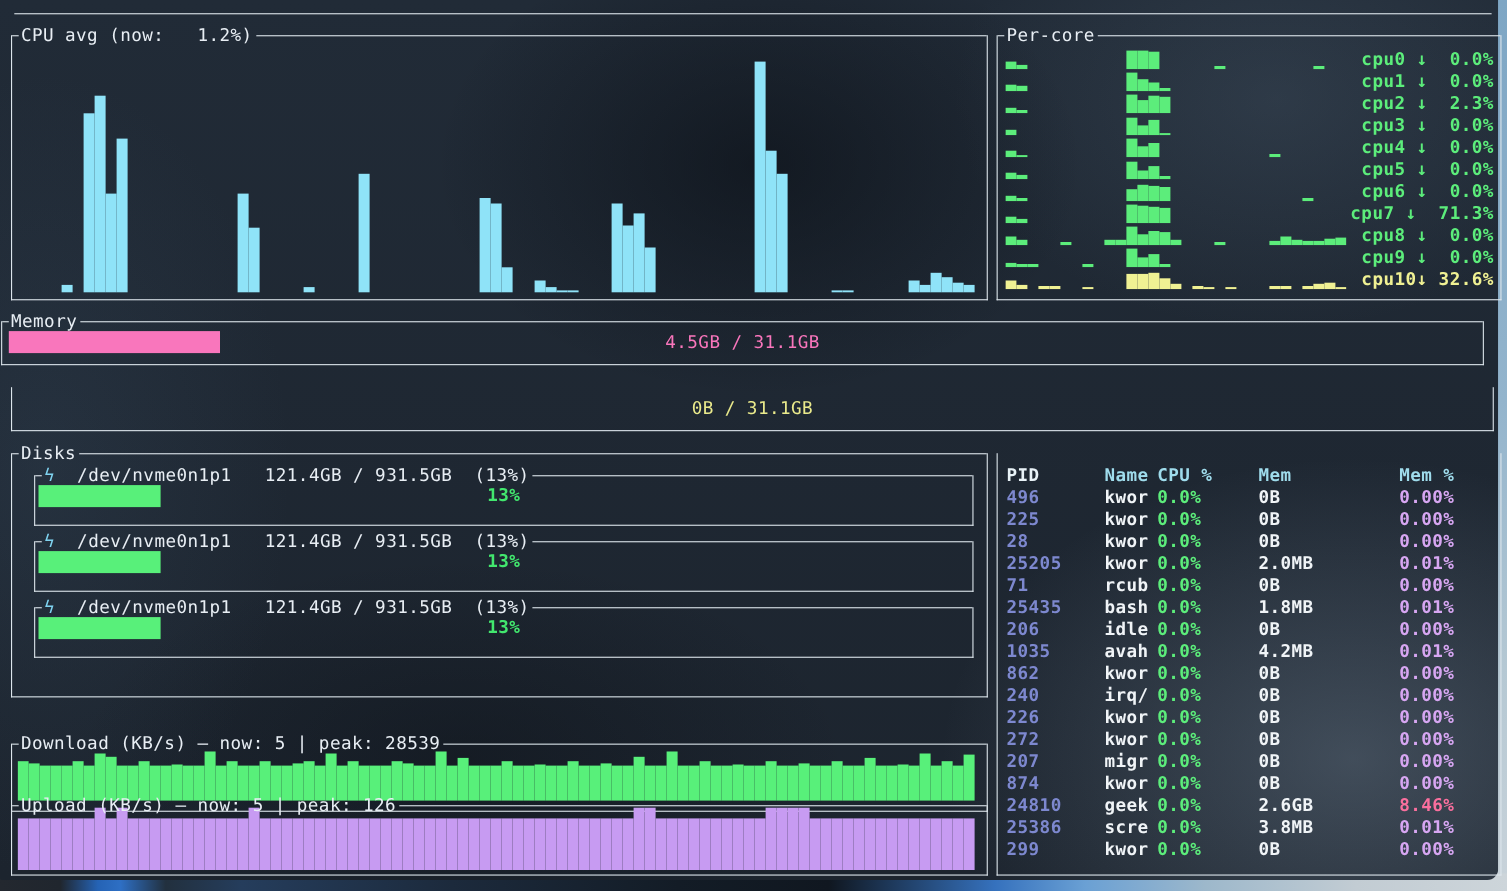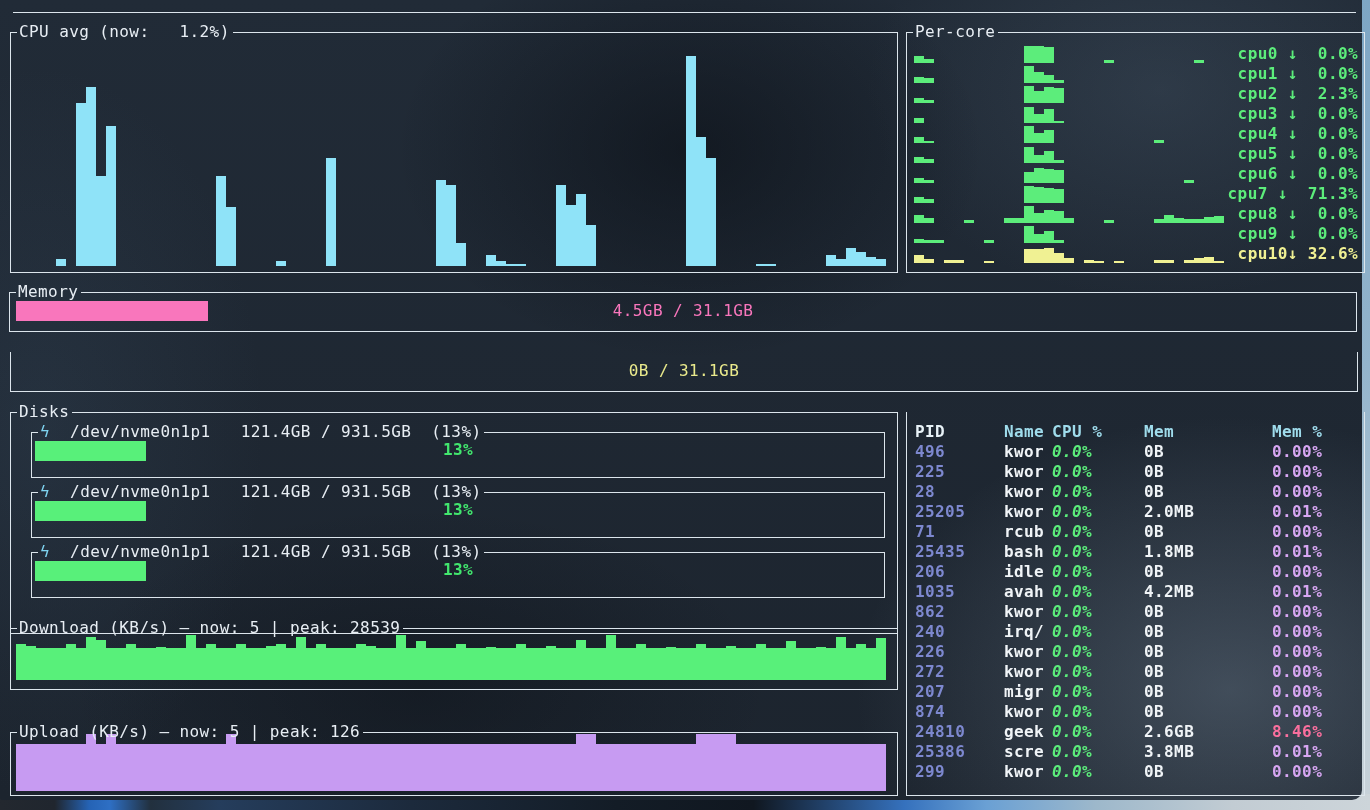--- a/index.html
+++ b/index.html
@@ -50,21 +50,21 @@
   
   .disk-item{position:relative;border:1px solid #dce5ec;border-top:none;height:45px;margin:14px 12px 0 20px;}
   .disk-item.first{margin-top:20px;}
   .disk-bar{position:absolute;left:3px;top:9px;height:20px;}
   .disk-pct{position:absolute;left:0;right:0;top:8px;text-align:center;color:#42e76e;font-weight:bold;}
   .disk-icon{color:#7fd3f0;}
   
   .proc-head,.proc-row{display:grid;grid-template-columns:89px 48px 92px 128px 1fr;padding:0 8px;height:20px;align-items:center;font-weight:bold;white-space:pre;}
   .proc-wrap{position:absolute;left:0;right:0;top:10px;}
   .h-pid{color:#e8f2f7;} .h-col{color:#9fdcec;}
-  .c-pid{color:#7d88cf;} .c-name{color:#f0f4f7;} .c-cpu{color:#5ced7b;font-style:italic;} .c-mem{color:#f0f4f7;}
+  .c-pid{color:#7d88cf;} .c-name{color:#f0f4f7;} .c-cpu{color:#5ced7b;} .c-mem{color:#f0f4f7;}
   .c-memp{color:#d7a6f2;} .c-memp.hot{color:#fa6f9e;}
 </style>
 </head>
 <body>
 
 <div class="bottom-art"></div>
 
 <div class="terminal">
 
   <div class="win-row">
@@ -567,21 +567,21 @@
             <div class="bar" style="height: 18%; background: rgb(240, 241, 147);"></div>
             <div class="bar" style="height: 28%; background: rgb(240, 241, 147);"></div>
             <div class="bar" style="height: 34%; background: rgb(240, 241, 147);"></div>
             <div class="bar" style="height: 12%; background: rgb(240, 241, 147);"></div>
           </div>
           <span class="core-label" style="color: rgb(240, 241, 147);">cpu10↓ 32.6%</span>
         </div>
       </div>
   </div>
 
-  <div class="panel" style="left:9px;top:292px;width:1346px;height:39px;">
+  <div class="panel" style="left:1px;top:292px;width:1346px;height:39px;">
     <div class="ptitle">
       <span class="lead"></span>
       <span class="txt">Memory</span>
       <span class="fill"></span>
     </div>
     <div class="fill-bar" id="mem-bar" style="width: 14.3%; background: rgb(249, 118, 188);"></div>
     <div class="center-text" style="color:#f976bc;">4.5GB / 31.1GB</div>
   </div>
 
   <div class="panel" style="left:10px;top:352px;width:1346px;height:39px;">
@@ -606,21 +606,21 @@
           <div class="disk-pct">13%</div>
         </div>
         <div class="disk-item">
           <div class="ptitle"><span class="lead"></span><span class="txt"><span class="disk-icon">ϟ</span><span>  /dev/nvme0n1p1   121.4GB / 931.5GB  (13%)</span></span><span class="fill"></span></div>
           <div class="disk-bar" style="width: 13%; background: rgb(88, 240, 122);"></div>
           <div class="disk-pct">13%</div>
         </div>
       </div>
   </div>
 
-  <div class="panel" style="left:10px;top:628px;width:886px;height:61px;">
+  <div class="panel" style="left:10px;top:676px;width:886px;height:61px;">
     <div class="ptitle">
       <span class="lead"></span>
       <span class="txt">Download (KB/s) — now: 5 | peak: 28539</span>
       <span class="fill"></span>
     </div>
     <div class="chart" id="dl-chart" style="left:5px;right:5px;top:7px;bottom:9px;">
         <div class="bar" style="flex: 0 0 10px; height: 81%; background: rgb(88, 240, 122);"></div>
         <div class="bar" style="flex: 0 0 10px; height: 76%; background: rgb(88, 240, 122);"></div>
         <div class="bar" style="flex: 0 0 10px; height: 71%; background: rgb(88, 240, 122);"></div>
         <div class="bar" style="flex: 0 0 10px; height: 71%; background: rgb(88, 240, 122);"></div>

